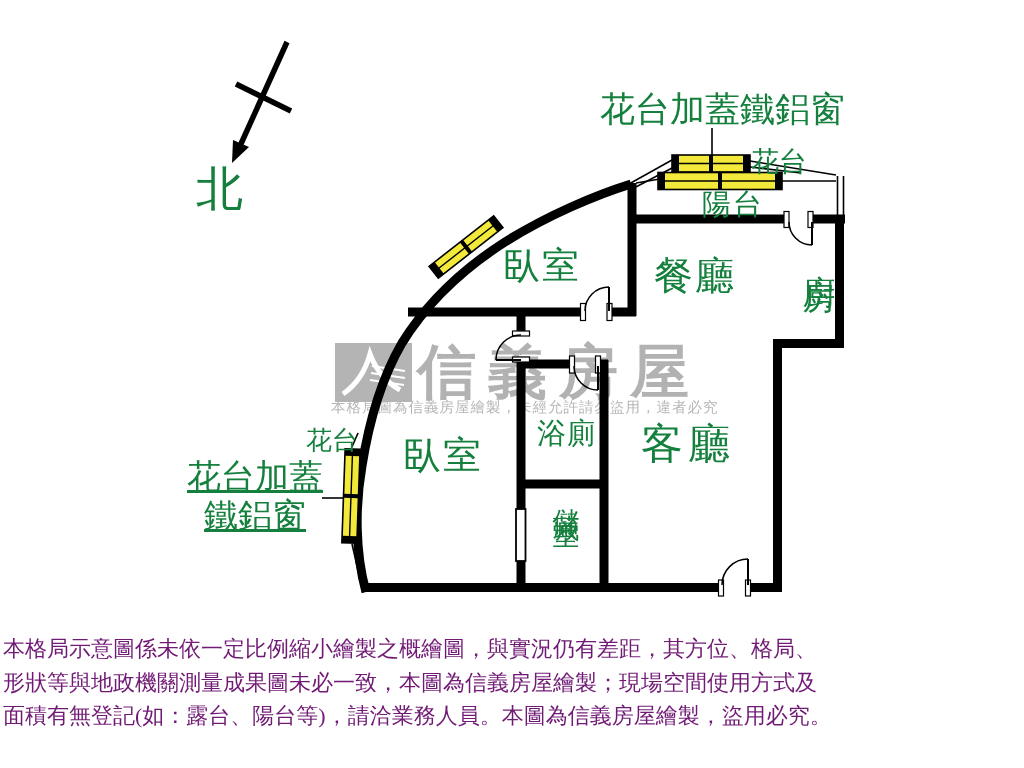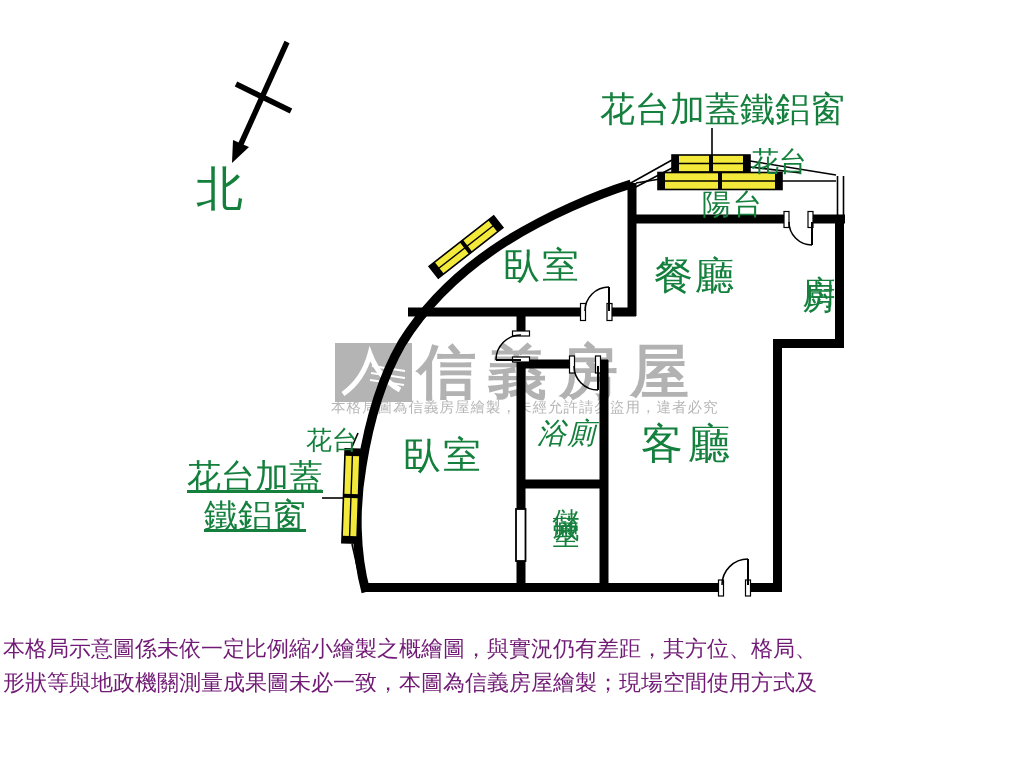--- a/index.html
+++ b/index.html
@@ -12,21 +12,21 @@
   #brand{left:417px;top:333px;font-size:59px;font-weight:bold;letter-spacing:12px;}
   #notice{left:331px;top:398px;font-size:14.5px;letter-spacing:1px;color:#b6b6b6;white-space:nowrap;}
   #north-label{left:196px;top:158px;font-size:47px;}
   #top-window-label{left:600px;top:86px;font-size:35px;}
   #flower-top{left:751px;top:143px;font-size:28px;}
   #balcony-label{left:702px;top:185px;font-size:29px;letter-spacing:2px;text-align:right;}
   #bedroom-top-label{left:503px;top:241px;font-size:37px;letter-spacing:2px;}
   #dining-label{left:654px;top:249px;font-size:39px;letter-spacing:2px;}
   #kitchen-label{left:796px;top:248px;font-size:33px;letter-spacing:5px;}
   #living-label{left:641px;top:416px;font-size:42px;letter-spacing:5px;}
-  #bath-label{left:537px;top:414px;font-size:29px;letter-spacing:1px;font-style:italic;}
+  #bath-label{left:537px;top:414px;font-size:29px;letter-spacing:1px;}
   #storage-label{left:548px;top:487px;font-size:27px;letter-spacing:6px;}
   #bedroom-left-label{left:403px;top:430px;font-size:38px;letter-spacing:2px;}
   #flower-left{left:306px;top:423px;font-size:26px;}
   #left-window-label{left:181px;top:457px;width:148px;font-size:34px;line-height:39px;
                      text-align:center;white-space:nowrap;text-decoration:underline;}
   #disclaimer{position:absolute;left:3px;top:632px;width:1018px;z-index:3;color:#701a75;
               font-size:22px;line-height:33.5px;white-space:nowrap;}
 </style>
 </head>
 <body>
@@ -160,15 +160,16 @@
   <div id="bedroom-left-label" class="lbl">臥室</div>
   <div id="flower-left" class="lbl">花台</div>
   <div id="left-window-label" class="lbl">
     <div>花台加蓋</div>
     <div>鐵鋁窗</div>
   </div>
 
   <div id="disclaimer">
     <div>本格局示意圖係未依一定比例縮小繪製之概繪圖，與實況仍有差距，其方位、格局、</div>
     <div>形狀等與地政機關測量成果圖未必一致，本圖為信義房屋繪製；現場空間使用方式及</div>
+    <div>面積有無登記(如：露台、陽台等)，請洽業務人員。本圖為信義房屋繪製，盜用必究。</div>
   </div>
 
 </div>
 
 </body></html>

